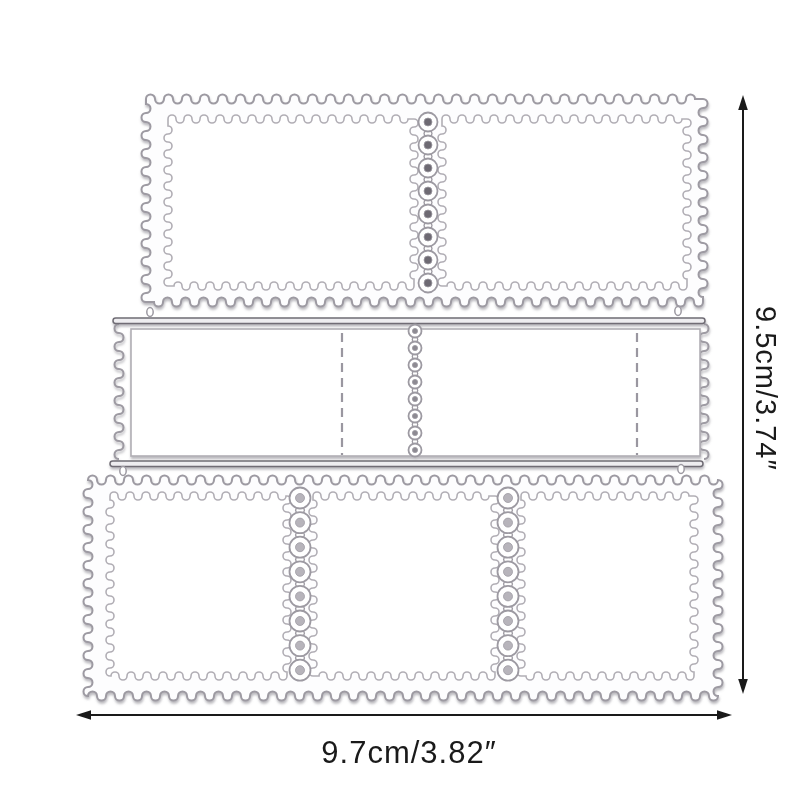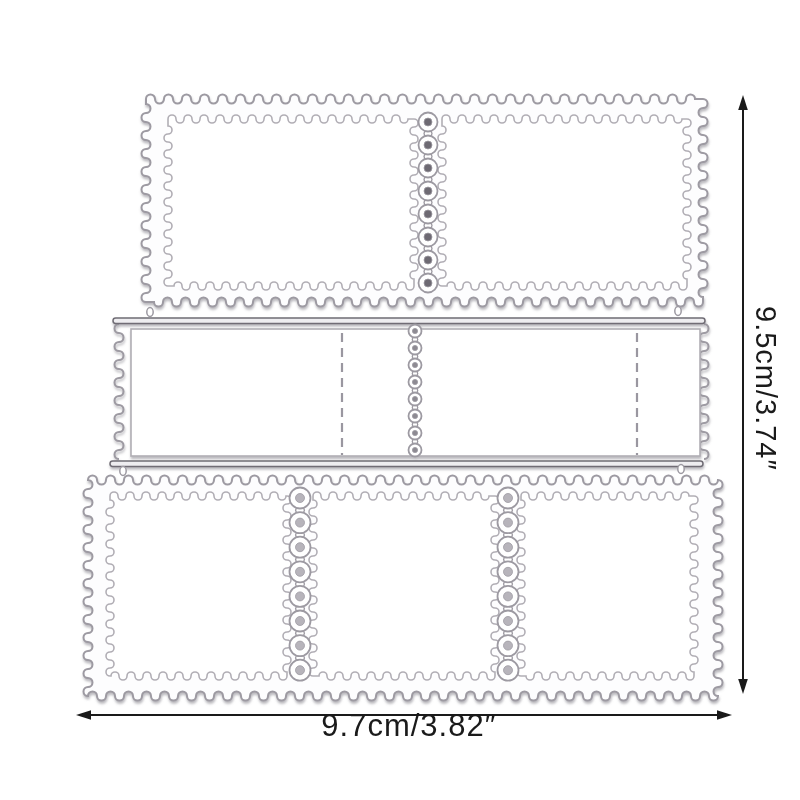--- a/index.html
+++ b/index.html
@@ -24,21 +24,21 @@
     writing-mode: vertical-rl;
     text-orientation: sideways;
     font-size: 29px;
     letter-spacing: 1px;
     color: #1a1a1a;
     white-space: nowrap;
     user-select: none;
   }
   .dim-label-h {
     position: absolute;
-    left: 104px; top: 708px;
+    left: 104px; top: 735px;
     width: 610px;
     text-align: center;
     font-size: 31px;
     letter-spacing: 1px;
     color: #1a1a1a;
     white-space: nowrap;
     user-select: none;
   }
 </style>
 </head>

